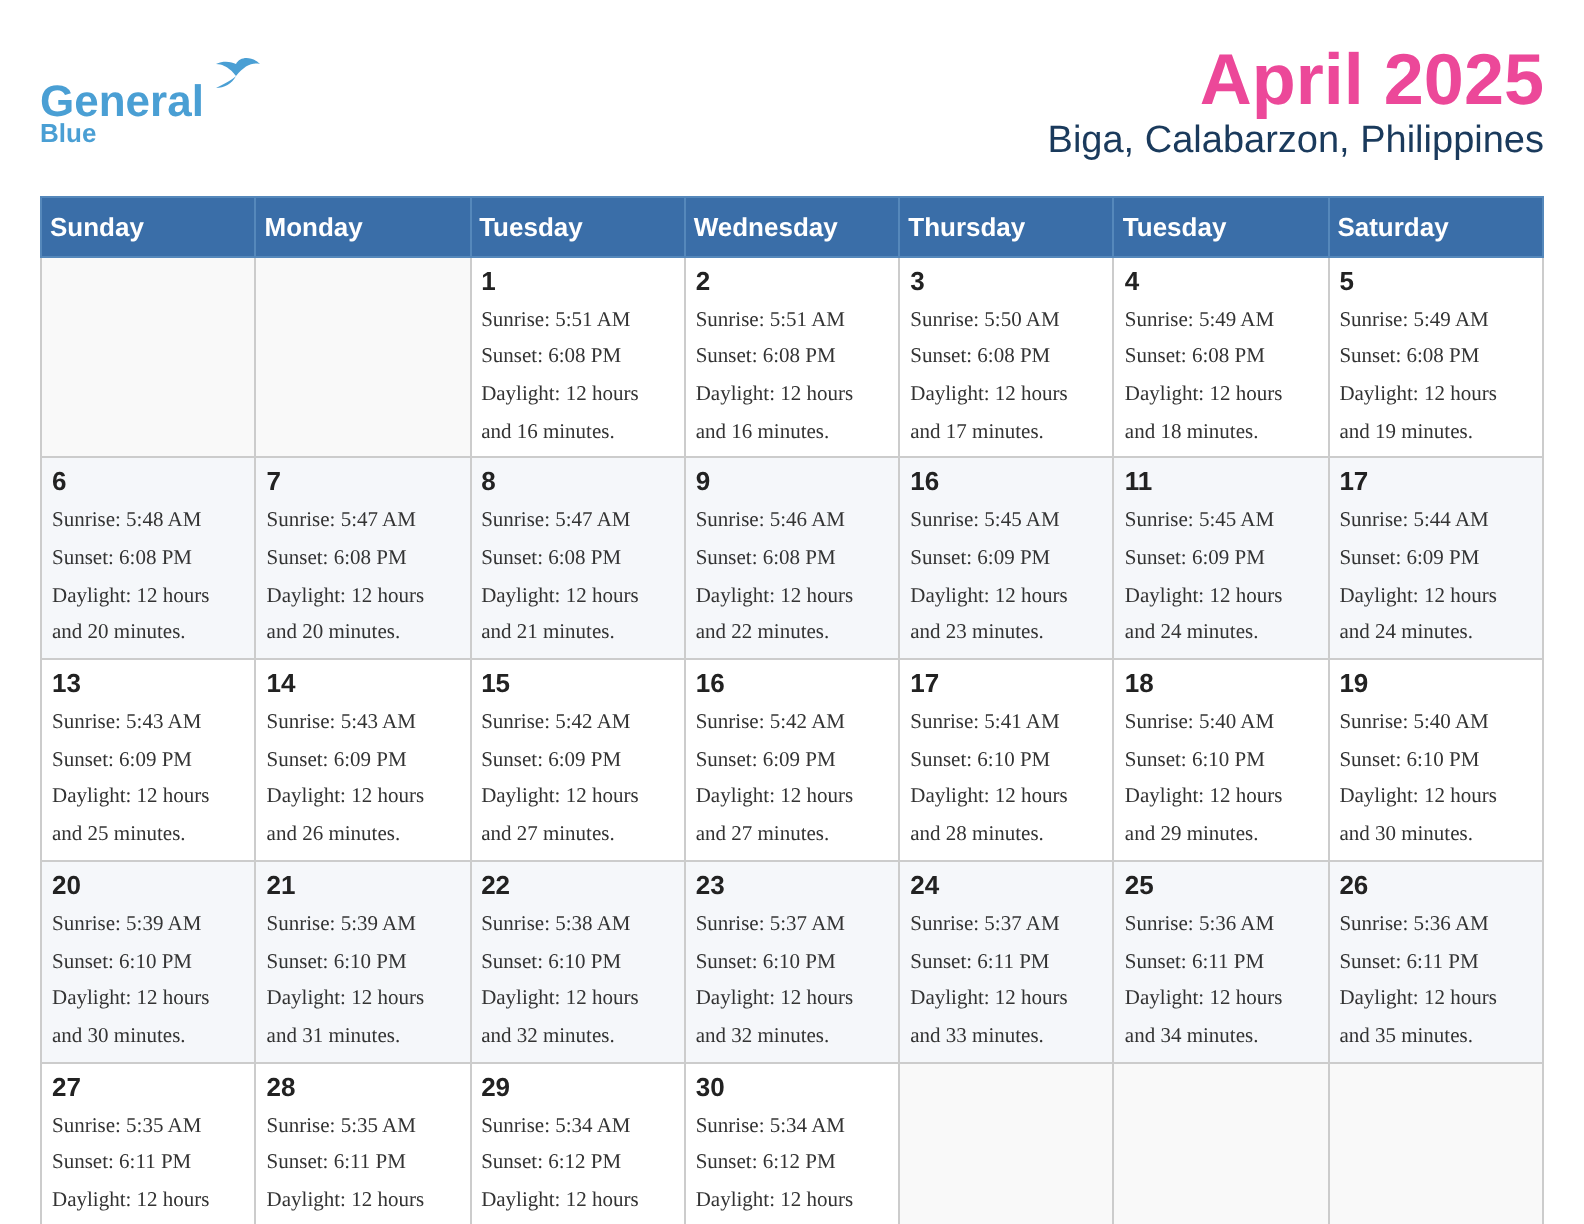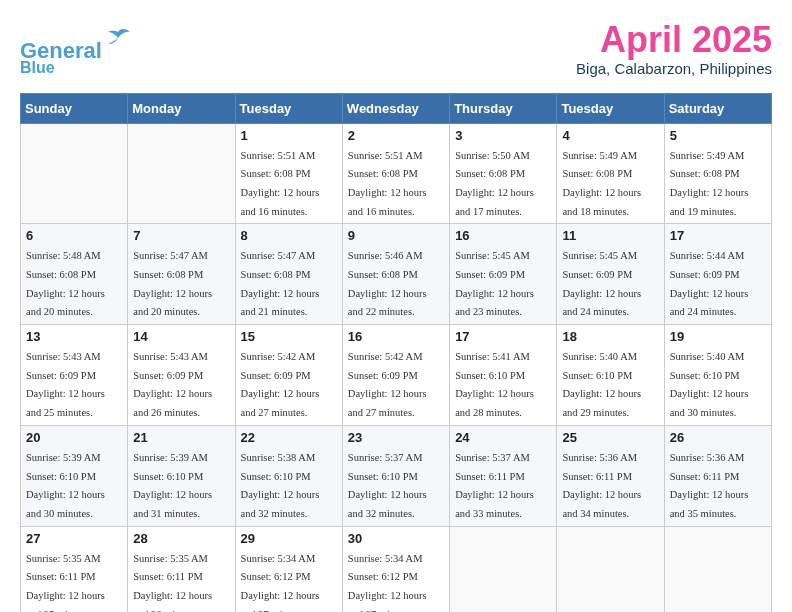--- a/index.html
+++ b/index.html
@@ -34,21 +34,21 @@
     .title-block {
       text-align: right;
     }
     .month-title {
       font-size: 36px;
       font-weight: bold;
       color: #ec4899;
       line-height: 1.1;
     }
     .location {
-      font-size: 15px;
+      font-size: 19px;
       color: #1a3a5c;
     }
     .calendar {
       width: 100%;
       border-collapse: collapse;
       border: 1px solid #ccc;
     }
     .calendar th {
       background: #3a6ea8;
       color: #fff;
@@ -94,21 +94,21 @@
   <div class="logo">
     <div style="display:flex; align-items:center;">
       <span class="logo-text">
         <span>General</span>
       </span>
       <svg width="28" height="22" viewBox="0 0 28 22" style="margin-left:2px; margin-top:-4px;">
         <path d="M14 4 C16 0, 22 0, 26 4 C22 3, 18 5, 14 10 C14 10, 10 4, 4 4 C8 2, 12 3, 14 4Z" fill="#4a9fd4"></path>
         <path d="M14 10 C12 14, 8 16, 4 16 C8 14, 12 12, 14 10Z" fill="#4a9fd4"></path>
       </svg>
     </div>
-    <span class="logo-text" style="color:#4a9fd4; font-size:16px; margin-top:-2px;">Blue</span>
+    <span class="logo-text" style="color:#4a9fd4; font-size:13px; margin-top:-2px;">Blue</span>
   </div>
   <div class="title-block">
     <div class="month-title">April 2025</div>
     <div class="location">Biga, Calabarzon, Philippines</div>
   </div>
 </div>
 
 <table class="calendar">
   <thead>
     <tr>

